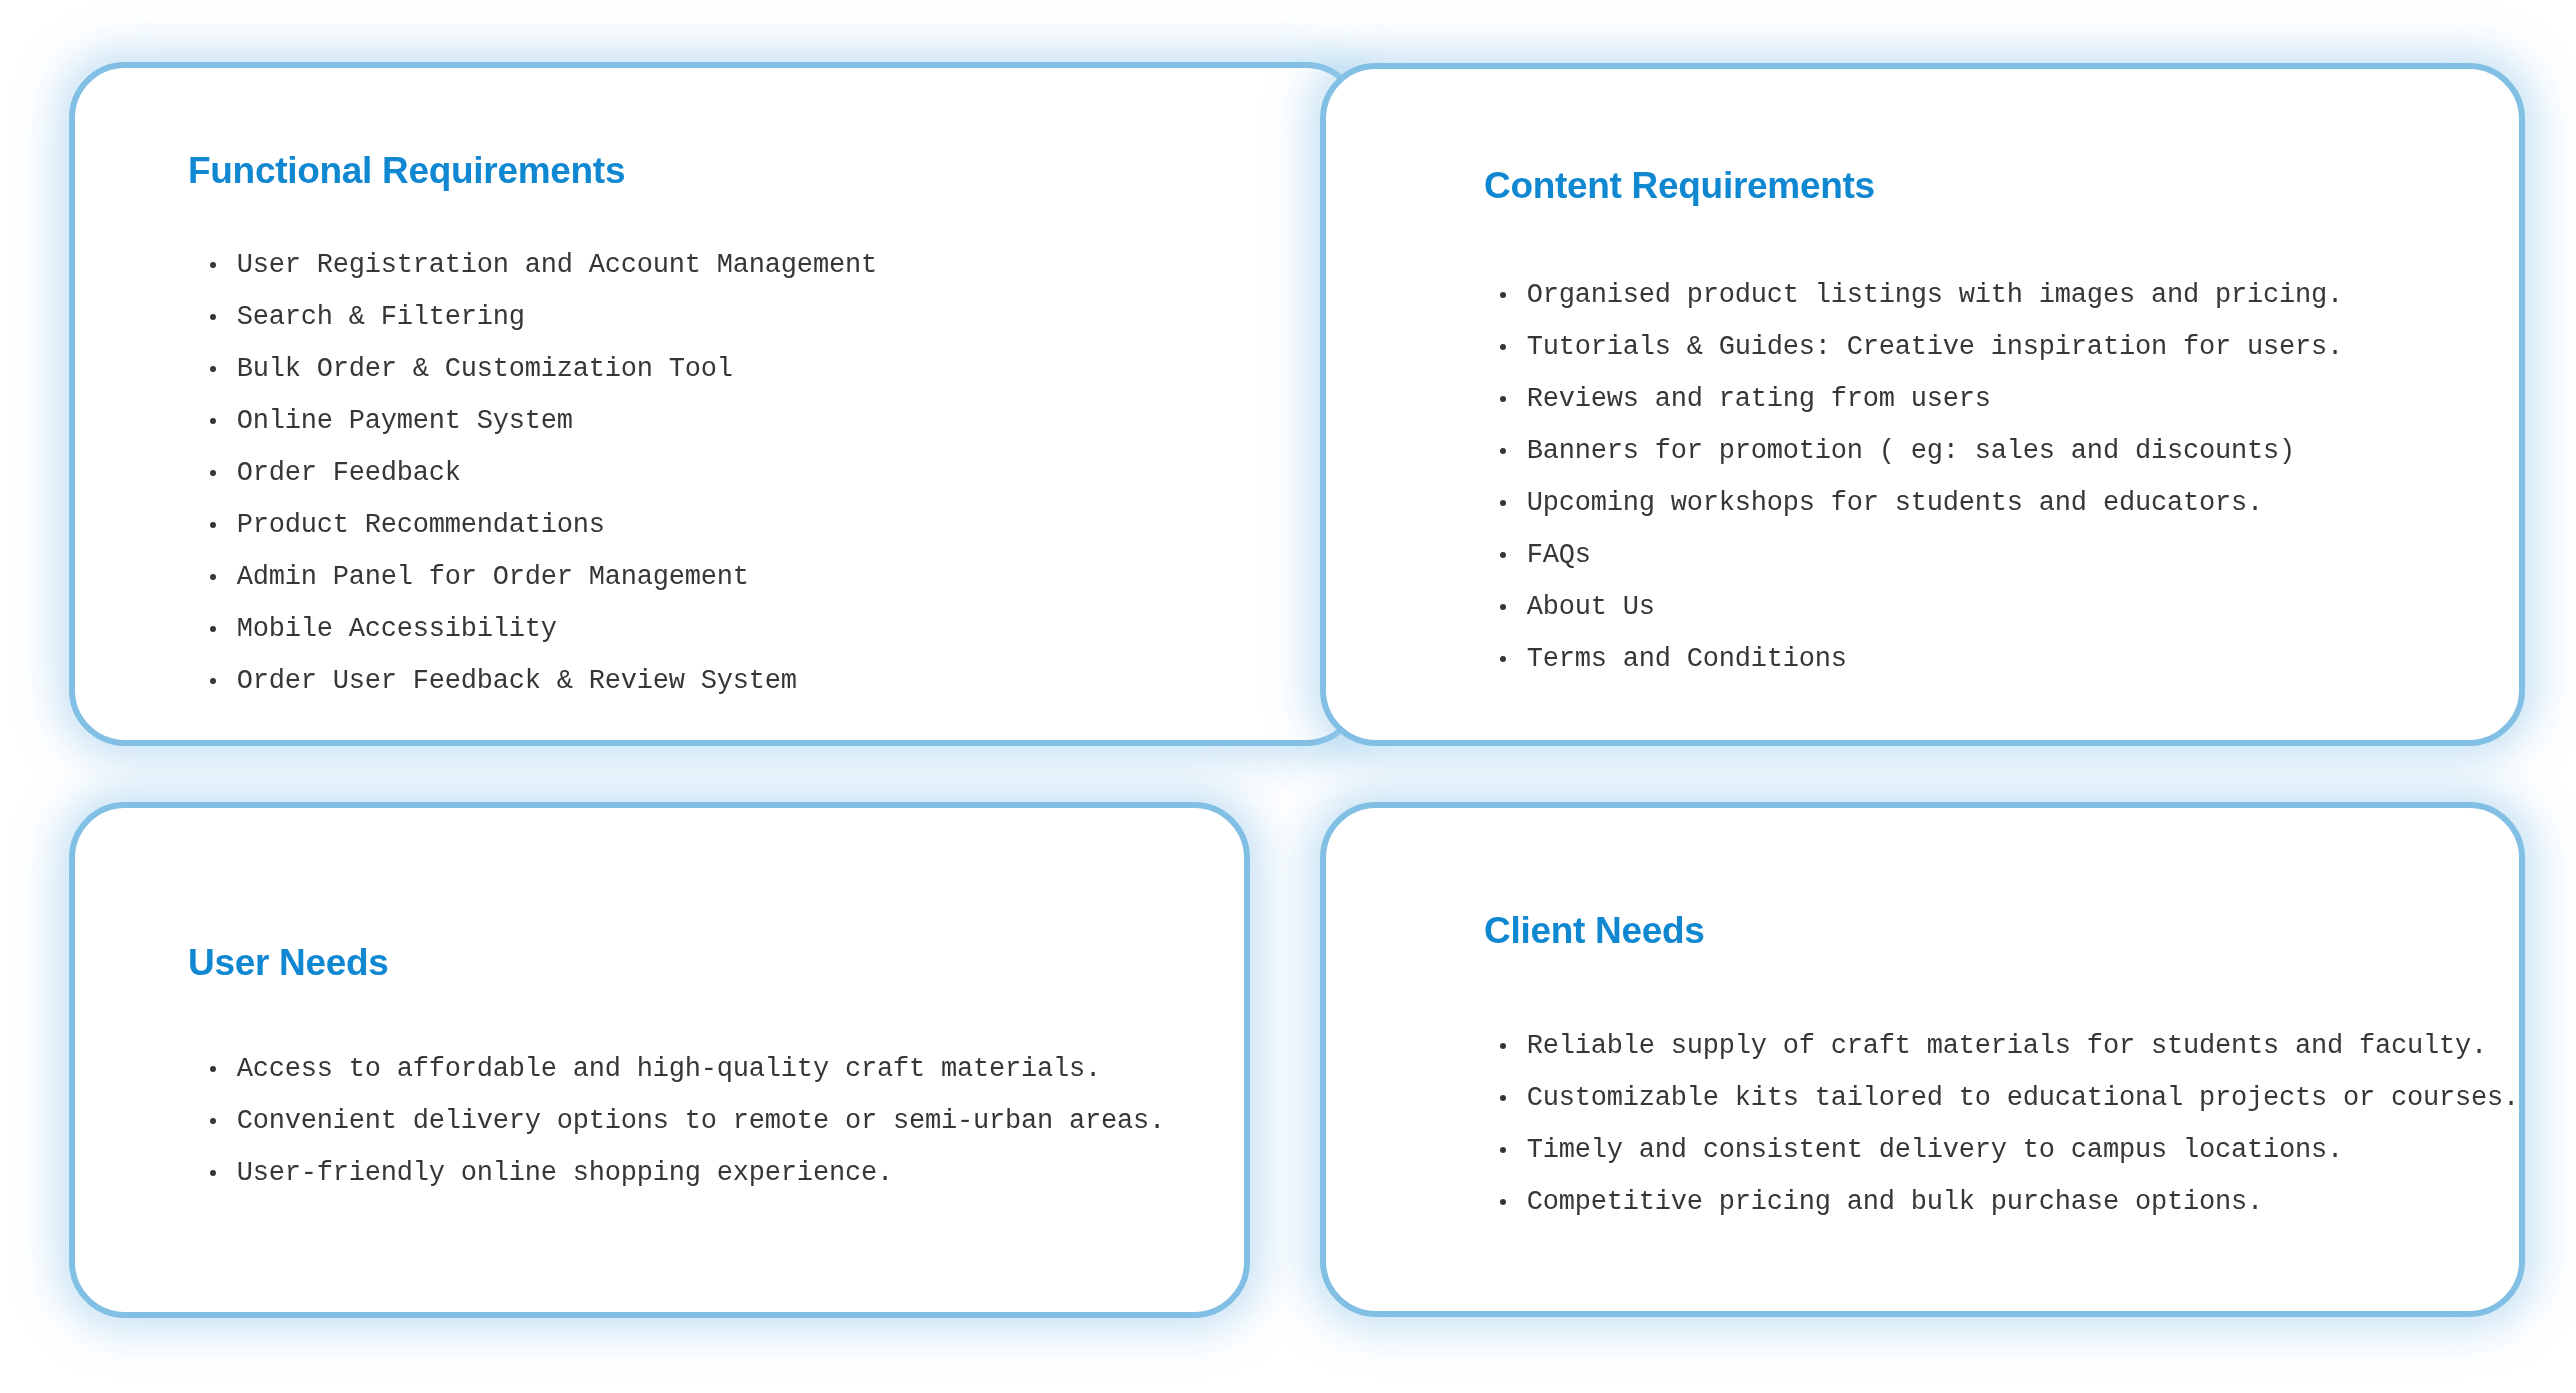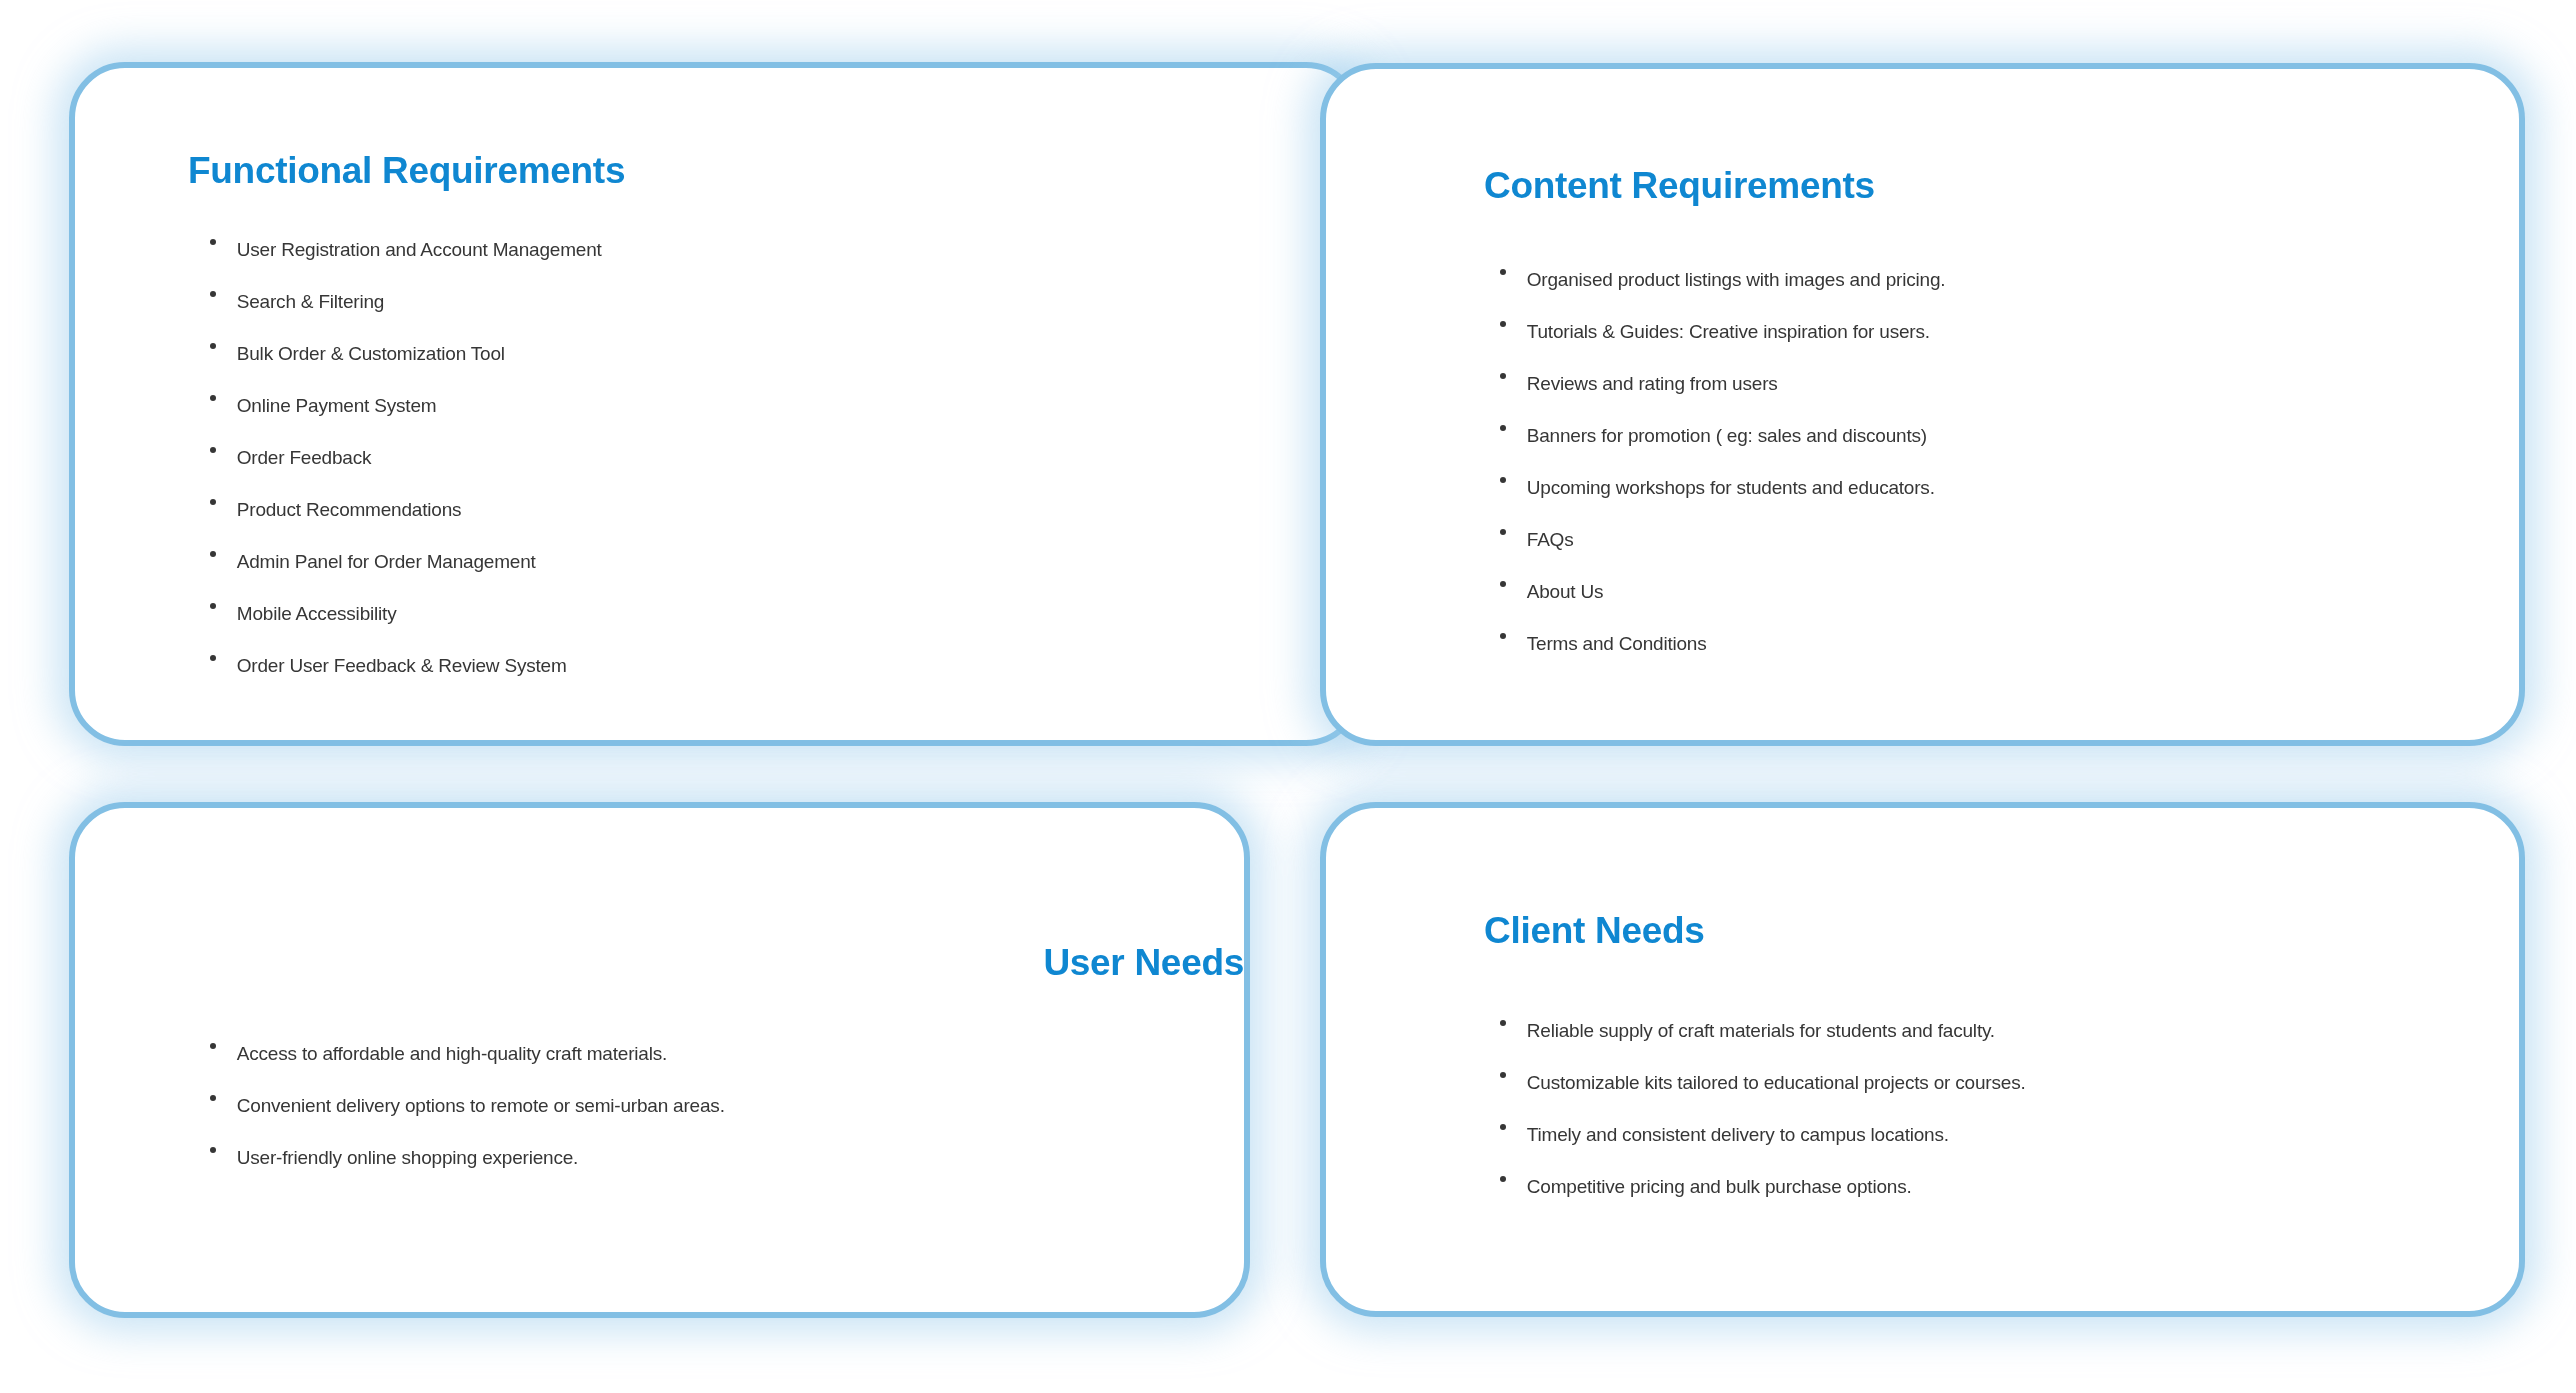--- a/index.html
+++ b/index.html
@@ -38,40 +38,42 @@
   .card-title {
     margin: 0;
     font-size: 37px;
     font-weight: 700;
     line-height: 44px;
     letter-spacing: -0.3px;
     color: var(--accent);
   }
   #card-functional .card-title { margin: 81px 0 0 113px; }
   #card-content    .card-title { margin: 95px 4px 0 158px; }
-  #card-user       .card-title { margin: 133px 0 0 113px; text-align: right; }
+  #card-user       .card-title { margin: 133px 9px 0 113px; }
   #card-client     .card-title { margin: 101px 0 16px 158px; }
 
   .card-list {
     list-style: none;
     margin: 0;
     padding: 0;
   }
   #card-functional .card-list { margin: 46px  0 0 135px; }
   #card-content    .card-list { margin: 61px 0 0 174px; }
   #card-user       .card-list { margin: 58px 0 0 135px; }
   #card-client     .card-list { margin: 67px 1px 0 174px; }
 
   .card-list li {
     display: flex;
+    align-items: center;
     height: 52px;
-    font-size: 19px;
+    font-size: 27px;
     letter-spacing: -0.2px;
     color: var(--text);
     white-space: nowrap;
+    font-family: Liberation Mono, monospace;
   }
   .dot {
     flex: 0 0 auto;
     width: 6.2px;
     height: 6.2px;
     border-radius: 50%;
     background: var(--text);
     margin-right: 20.6px;
   }
 </style>

